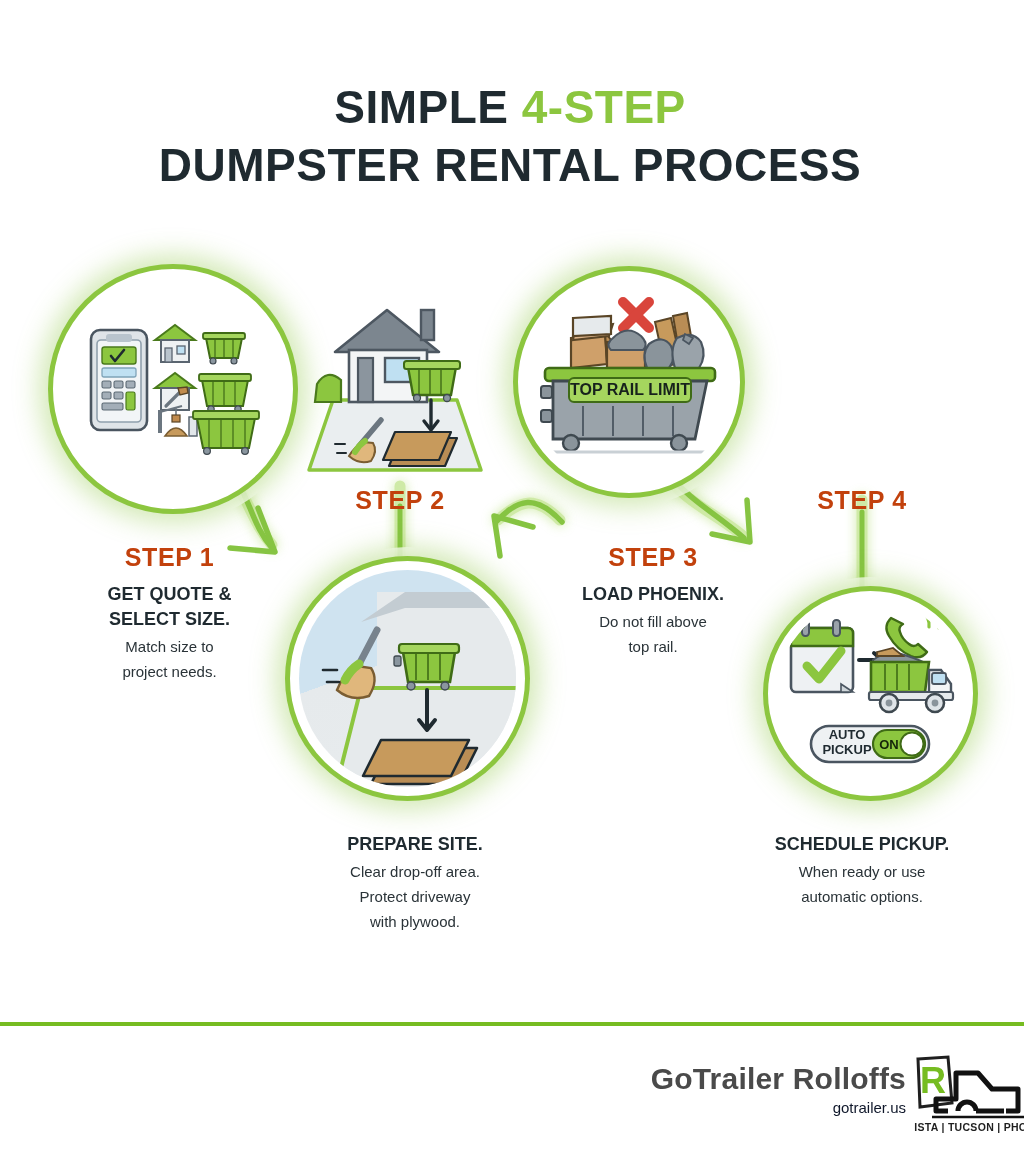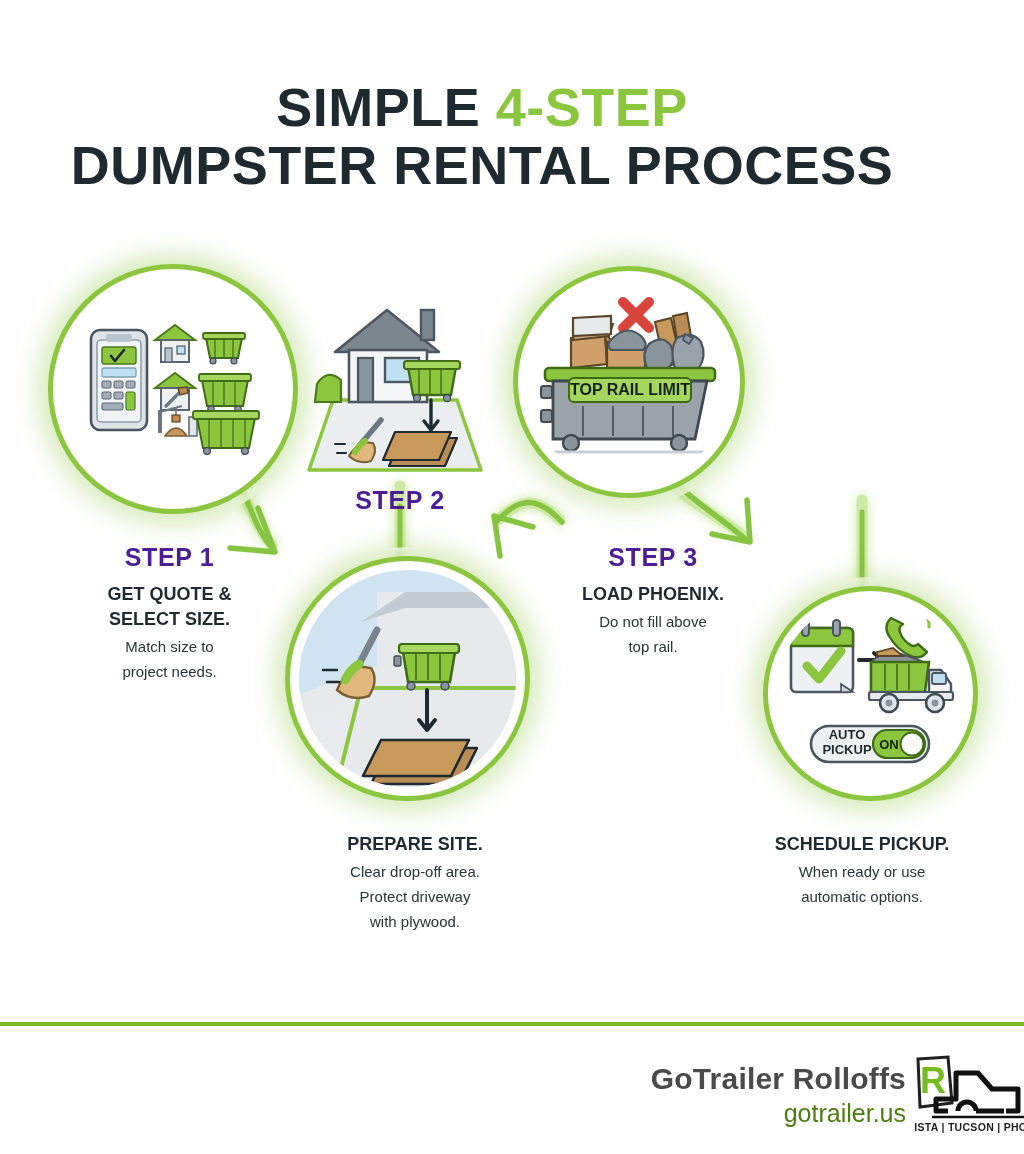--- a/index.html
+++ b/index.html
@@ -10,23 +10,24 @@
     color:#1f2a30;
     position:relative;
     overflow:hidden;
   }
   .stage{position:relative;width:1024px;height:1154px;}
 
   
   .title{
     position:absolute;left:0;top:78px;width:964px;
     text-align:center;
-    font-size:54px;line-height:58px;
+    font-size:46px;line-height:58px;
     font-weight:700;letter-spacing:.5px;
     color:#1f2a30;
+    padding-left:28px;
   }
   .title .accent{color:#8cc63f;}
   .title .l2{display:block;}
 
   
   .circle{
     position:absolute;border-radius:50%;
     background:#ffffff;
     border:5px solid #8cc63f;
     box-shadow:0 0 26px 9px rgba(140,198,63,.38),
@@ -40,21 +41,21 @@
   }
   #circle-1{left:48px;top:264px;width:240px;height:240px;}
   #circle-2{left:285px;top:556px;width:235px;height:235px;}
   #circle-3{left:513px;top:266px;width:222px;height:222px;}
   #circle-4{left:763px;top:586px;width:205px;height:205px;}
 
   .circle-2-bg{position:absolute;inset:0;background:linear-gradient(160deg,#cfe3f0 0%,#cfe3f0 42%,#e6eaec 42%,#e8ecee 100%);}
 
   
   .step-label{position:absolute;text-align:center;}
-  .step-num{font-size:25px;font-weight:700;letter-spacing:.6px;color:#4c1d95;}
+  .step-num{font-size:25px;font-weight:700;letter-spacing:.6px;color:#c2410c;}
   .step-head{font-size:18px;font-weight:700;line-height:25px;margin-top:10px;color:#1f2a30;}
   .step-desc{font-size:15px;font-weight:400;line-height:25px;color:#2a3338;margin-top:2px;}
 
   #label-1{left:52px;top:543px;width:235px;}
   #label-2-num{left:300px;top:486px;width:200px;}
   #label-2{left:270px;top:822px;width:290px;}
   #label-3{left:538px;top:543px;width:230px;}
   #label-4-num{left:762px;top:486px;width:200px;}
   #label-4{left:712px;top:822px;width:300px;}
 
@@ -62,21 +63,21 @@
   #house-scene{position:absolute;left:295px;top:292px;width:200px;height:190px;}
 
   
   #connectors{position:absolute;left:0;top:0;width:1024px;height:1154px;pointer-events:none;}
 
   
   .divider{position:absolute;left:0;top:1022px;width:1024px;height:4px;background:#76bc21;}
   .footer{position:absolute;left:0;top:1055px;width:1024px;height:100px;}
   .brand-wrap{position:absolute;right:118px;top:7px;text-align:right;}
   .brand-name{font-size:30px;font-weight:700;color:#4a4a4a;letter-spacing:.2px;}
-  .brand-url{font-size:25px;font-weight:400;color:#4d7c0f;margin-top:3px;}
+  .brand-url{font-size:15px;font-weight:400;color:#0f172a;margin-top:3px;}
   #logo-mark{position:absolute;right:-2px;top:0px;width:112px;height:88px;}
 </style>
 </head>
 <body>
 
 <div class="stage">
 
   <div class="title">
     <span>SIMPLE </span><span class="accent">4-STEP</span>
     <span class="l2">DUMPSTER RENTAL PROCESS</span>
@@ -373,20 +374,23 @@
 
   <div class="step-label" id="label-3">
     <div class="step-num">STEP 3</div>
     <div class="step-head">LOAD PHOENIX.</div>
     <div class="step-desc">
       <span>Do not fill above</span><br>
       <span>top rail.</span>
     </div>
   </div>
 
+  <div class="step-label" id="label-4-num">
+    <div class="step-num">STEP 4</div>
+  </div>
 
   <div class="circle" id="circle-4">
     <div class="circle-inner">
       <svg width="187" height="187" viewBox="0 0 187 187">
 
         <g>
           <rect x="14" y="28" width="62" height="64" rx="5" fill="#eef1f3" stroke="#4a5560" stroke-width="2.6"></rect>
           <path d="M14,33 a5,5 0 0 1 5,-5 h52 a5,5 0 0 1 5,5 v13 h-62 z" fill="#8cc63f" stroke="#3f6b16" stroke-width="2.4"></path>
           <rect x="25" y="20" width="7" height="16" rx="3.2" fill="#9aa3aa" stroke="#4a5560" stroke-width="2"></rect>
           <rect x="56" y="20" width="7" height="16" rx="3.2" fill="#9aa3aa" stroke="#4a5560" stroke-width="2"></rect>

